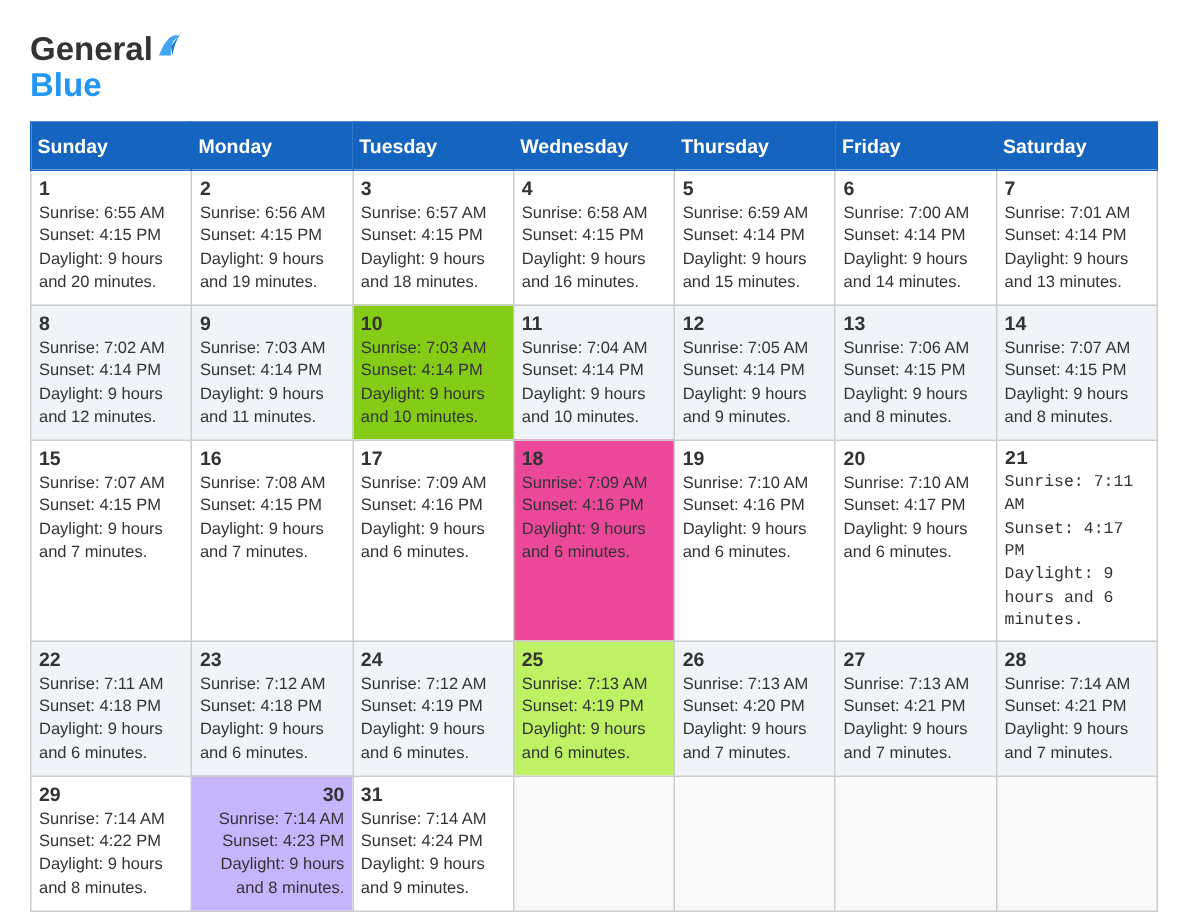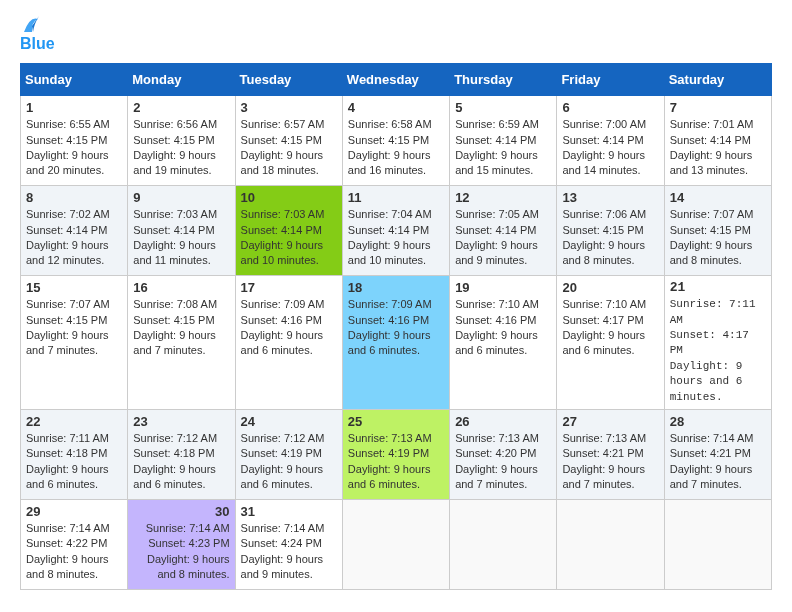--- a/index.html
+++ b/index.html
@@ -77,26 +77,27 @@
       background-color: #f9f9f9 !important;
     }
   </style>
 </head>
 <body>
 
 <div class="header-area">
   <div class="logo">
   <div style="display:flex; flex-direction:column; line-height:1.2;">
     <div style="display:flex; align-items:center;">
+      <span style="font-size:22px; font-weight:bold; color:#333;">General</span>
       <svg width="18" height="22" viewBox="0 0 18 22" style="margin-left:2px; margin-top:-6px;">
         <path d="M2,18 Q8,2 16,5 Q9,8 10,18 Z" fill="#42A5F5"></path>
         <path d="M10,12 Q15,5 17,2 Q12,10 11,18 Z" fill="#1976D2"></path>
       </svg>
     </div>
-    <div style="font-size:16px; font-weight:bold; color:#2196F3; margin-top:-2px;">Blue</div>
+    <div style="font-size:22px; font-weight:bold; color:#2196F3; margin-top:-2px;">Blue</div>
   </div>
 </div>
   <div class="title-area">
     <div class="month-title"></div>
     <div class="location"></div>
   </div>
 </div>
 
 <table class="calendar">
   <thead>
@@ -245,21 +246,21 @@
         </div>
       </td>
         <td style="background-color: rgb(255, 255, 255);">
         <span class="day-num">17</span>
         <div class="day-info">
           Sunrise: 7:09 AM<br>
           Sunset: 4:16 PM<br>
           Daylight: 9 hours and 6 minutes.
         </div>
       </td>
-        <td style="background-color: #7dd3fc;">
+        <td style="background-color: #ec4899;">
         <span class="day-num">18</span>
         <div class="day-info">
           Sunrise: 7:09 AM<br>
           Sunset: 4:16 PM<br>
           Daylight: 9 hours and 6 minutes.
         </div>
       </td>
         <td style="background-color: rgb(255, 255, 255);">
         <span class="day-num">19</span>
         <div class="day-info">

